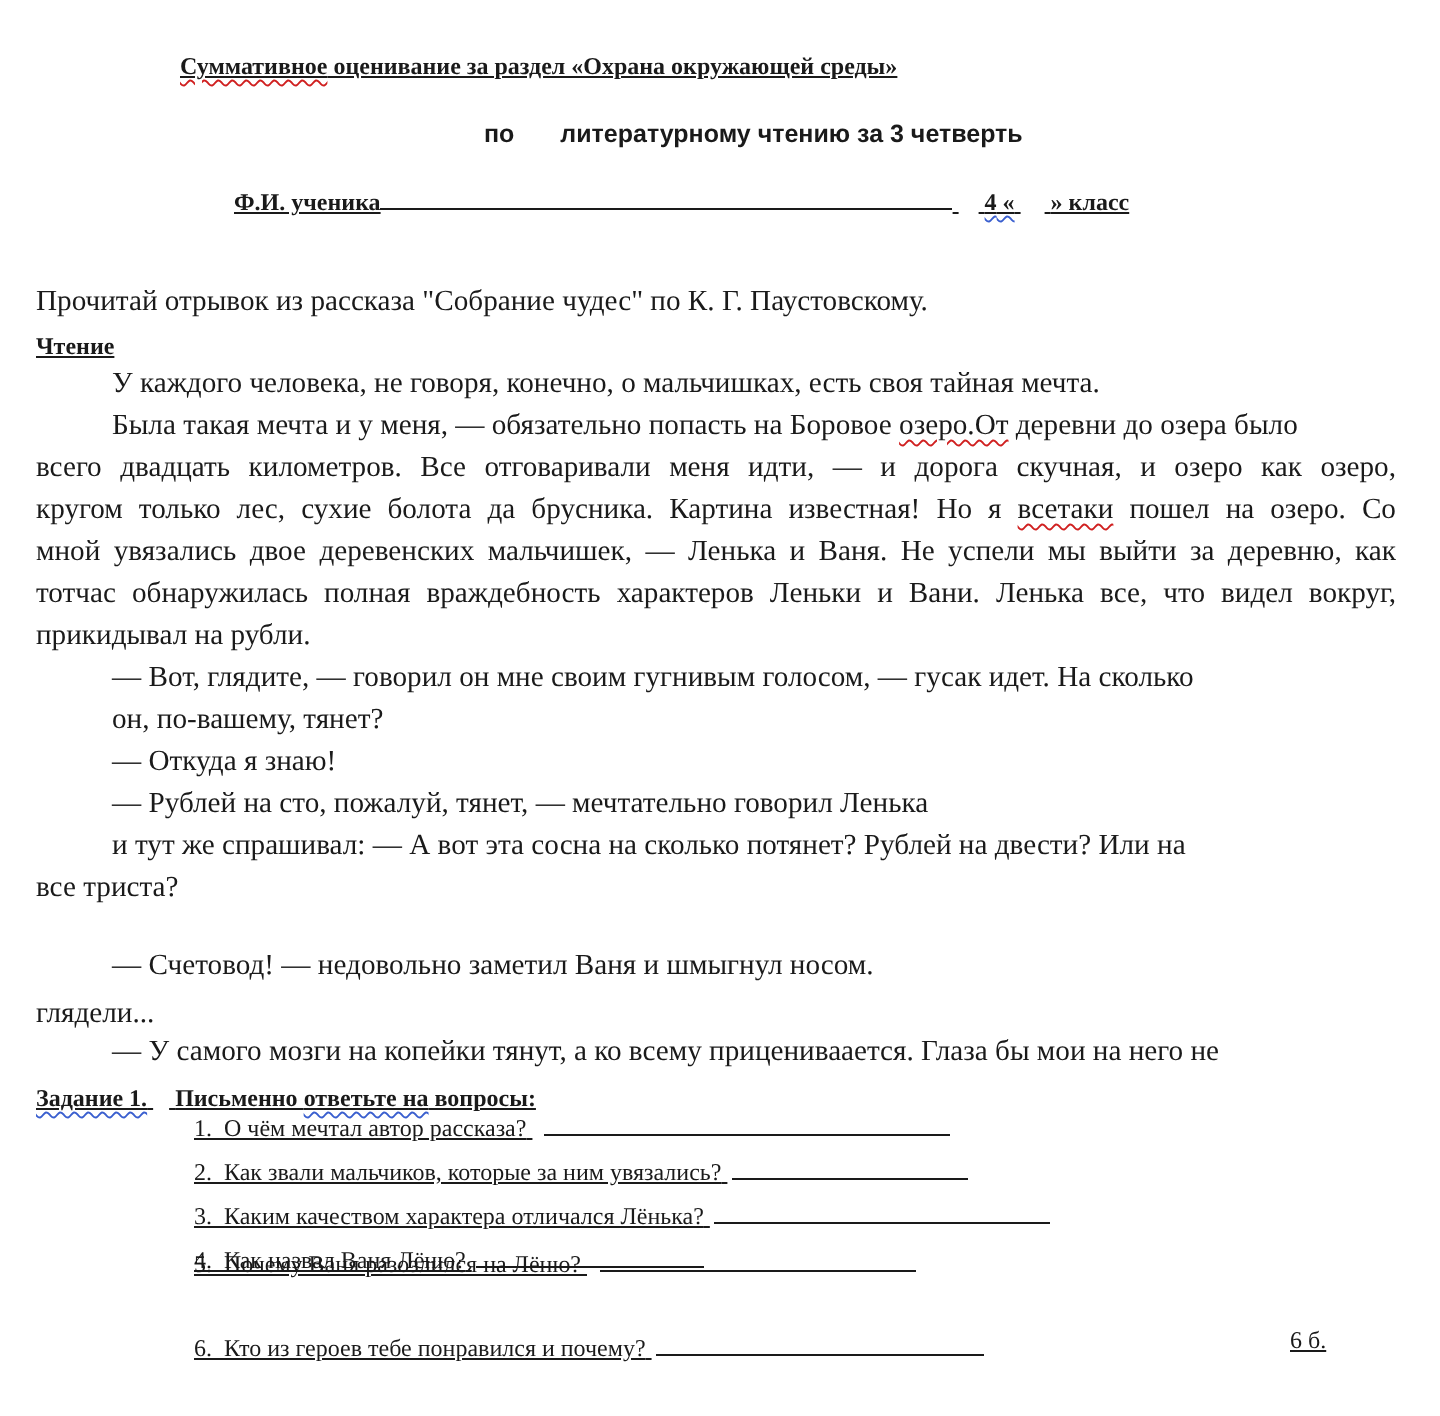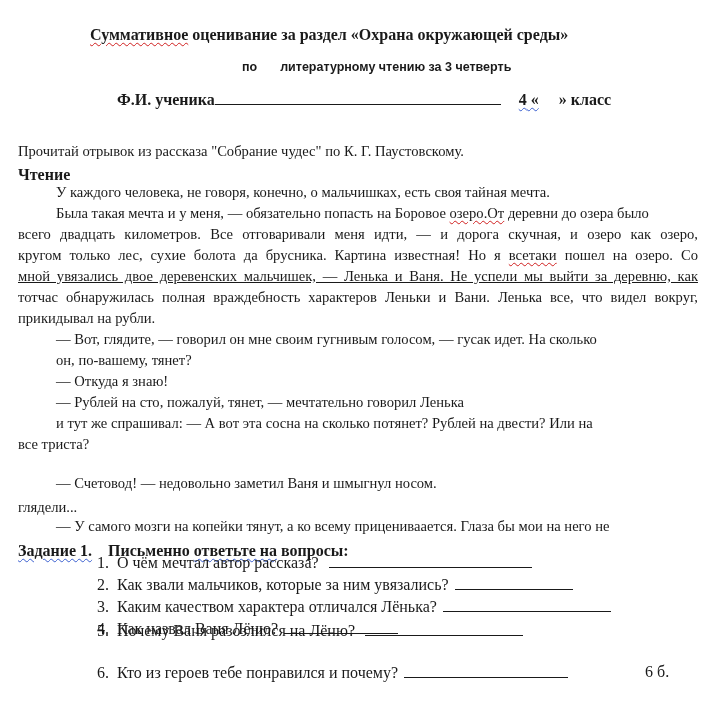--- a/index.html
+++ b/index.html
@@ -4,21 +4,21 @@
   <style>
     html, body { margin: 0; padding: 0; background: #ffffff; }
     body { width: 720px; height: 708px; position: relative; overflow: hidden; color: #1a1a1a; font-family: "Liberation Serif", serif; }
     .abs { position: absolute; white-space: nowrap; }
     .serif { font-family: "Liberation Serif", serif; }
     .sans { font-family: "Liberation Sans", sans-serif; }
     .bold { font-weight: bold; }
     .spell { text-decoration: underline wavy #d02020; text-decoration-thickness: 1px; text-underline-offset: 2px; }
     .gram { text-decoration: underline wavy #3a5fcf; text-decoration-thickness: 1px; text-underline-offset: 2px; }
     .blank { display: inline-block; border-bottom: 1px solid #1a1a1a; height: 14px; vertical-align: baseline; }
-    .t14 { font-size: 16px; }
+    .t14 { font-size: 12px; text-decoration: underline; }
     .t15 { font-size: 14.6px; }
     .just { white-space: normal; text-align: justify; text-align-last: justify; }
   </style>
 </head>
 <body>
 
 <div class="abs serif bold t14" style="left:90px; top:26px;">
   <span class="spell">Суммативное</span><span> оценивание за раздел «Охрана окружающей среды»</span>
 </div>
 
@@ -36,21 +36,21 @@
   <span>» класс</span>
 </div>
 
 <div class="abs serif bold t14" style="left:18px; top:122px;margin-top:44px;">Чтение</div>
 <div class="abs serif t15" style="left:18px; top:143px;">Прочитай отрывок из рассказа "Собрание чудес" по К. Г. Паустовскому.</div>
 
 <div class="abs serif t15" style="left:56px; top:184px;">У каждого человека, не говоря, конечно, о мальчишках, есть своя тайная мечта.</div>
 <div class="abs serif t15" style="left:56px; top:205px;"><span>Была такая мечта и у меня, — обязательно попасть на Боровое</span> <span class="spell">озеро.От</span><span> деревни до озера было</span></div>
 <div class="abs serif t15 just" style="left:18px; top:226px; width:680px;">всего двадцать километров. Все отговаривали меня идти, — и дорога скучная, и озеро как озеро,</div>
 <div class="abs serif t15 just" style="left:18px; top:247px; width:680px;"><span>кругом только лес, сухие болота да брусника. Картина известная! Но я </span><span class="spell">всетаки</span><span> пошел на озеро. Со</span></div>
-<div class="abs serif t15 just" style="left:18px; top:268px; width:680px;text-decoration:underline;">мной увязались двое деревенских мальчишек, — Ленька и Ваня. Не успели мы выйти за деревню, как</div>
+<div class="abs serif t15 just" style="left:18px; top:268px; width:680px;">мной увязались двое деревенских мальчишек, — Ленька и Ваня. Не успели мы выйти за деревню, как</div>
 <div class="abs serif t15 just" style="left:18px; top:289px; width:680px;">тотчас обнаружилась полная враждебность характеров Леньки и Вани. Ленька все, что видел вокруг,</div>
 <div class="abs serif t15" style="left:18px; top:310px;">прикидывал на рубли.</div>
 
 <div class="abs serif t15" style="left:56px; top:331px;">— Вот, глядите, — говорил он мне своим гугнивым голосом, — гусак идет.  На сколько</div>
 <div class="abs serif t15" style="left:56px; top:352px;">он, по-вашему, тянет?</div>
 <div class="abs serif t15" style="left:56px; top:373px;">— Откуда я знаю!</div>
 <div class="abs serif t15" style="left:56px; top:394px;text-align:center;">— Рублей на сто, пожалуй, тянет, — мечтательно говорил Ленька</div>
 <div class="abs serif t15" style="left:56px; top:415px;">и тут же спрашивал: — А вот эта сосна на сколько потянет? Рублей на двести? Или на</div>
 <div class="abs serif t15" style="left:18px; top:436px;">все триста?</div>
 <div class="abs serif t15" style="left:56px; top:475px;">— Счетовод! — недовольно заметил Ваня и шмыгнул носом.</div>

